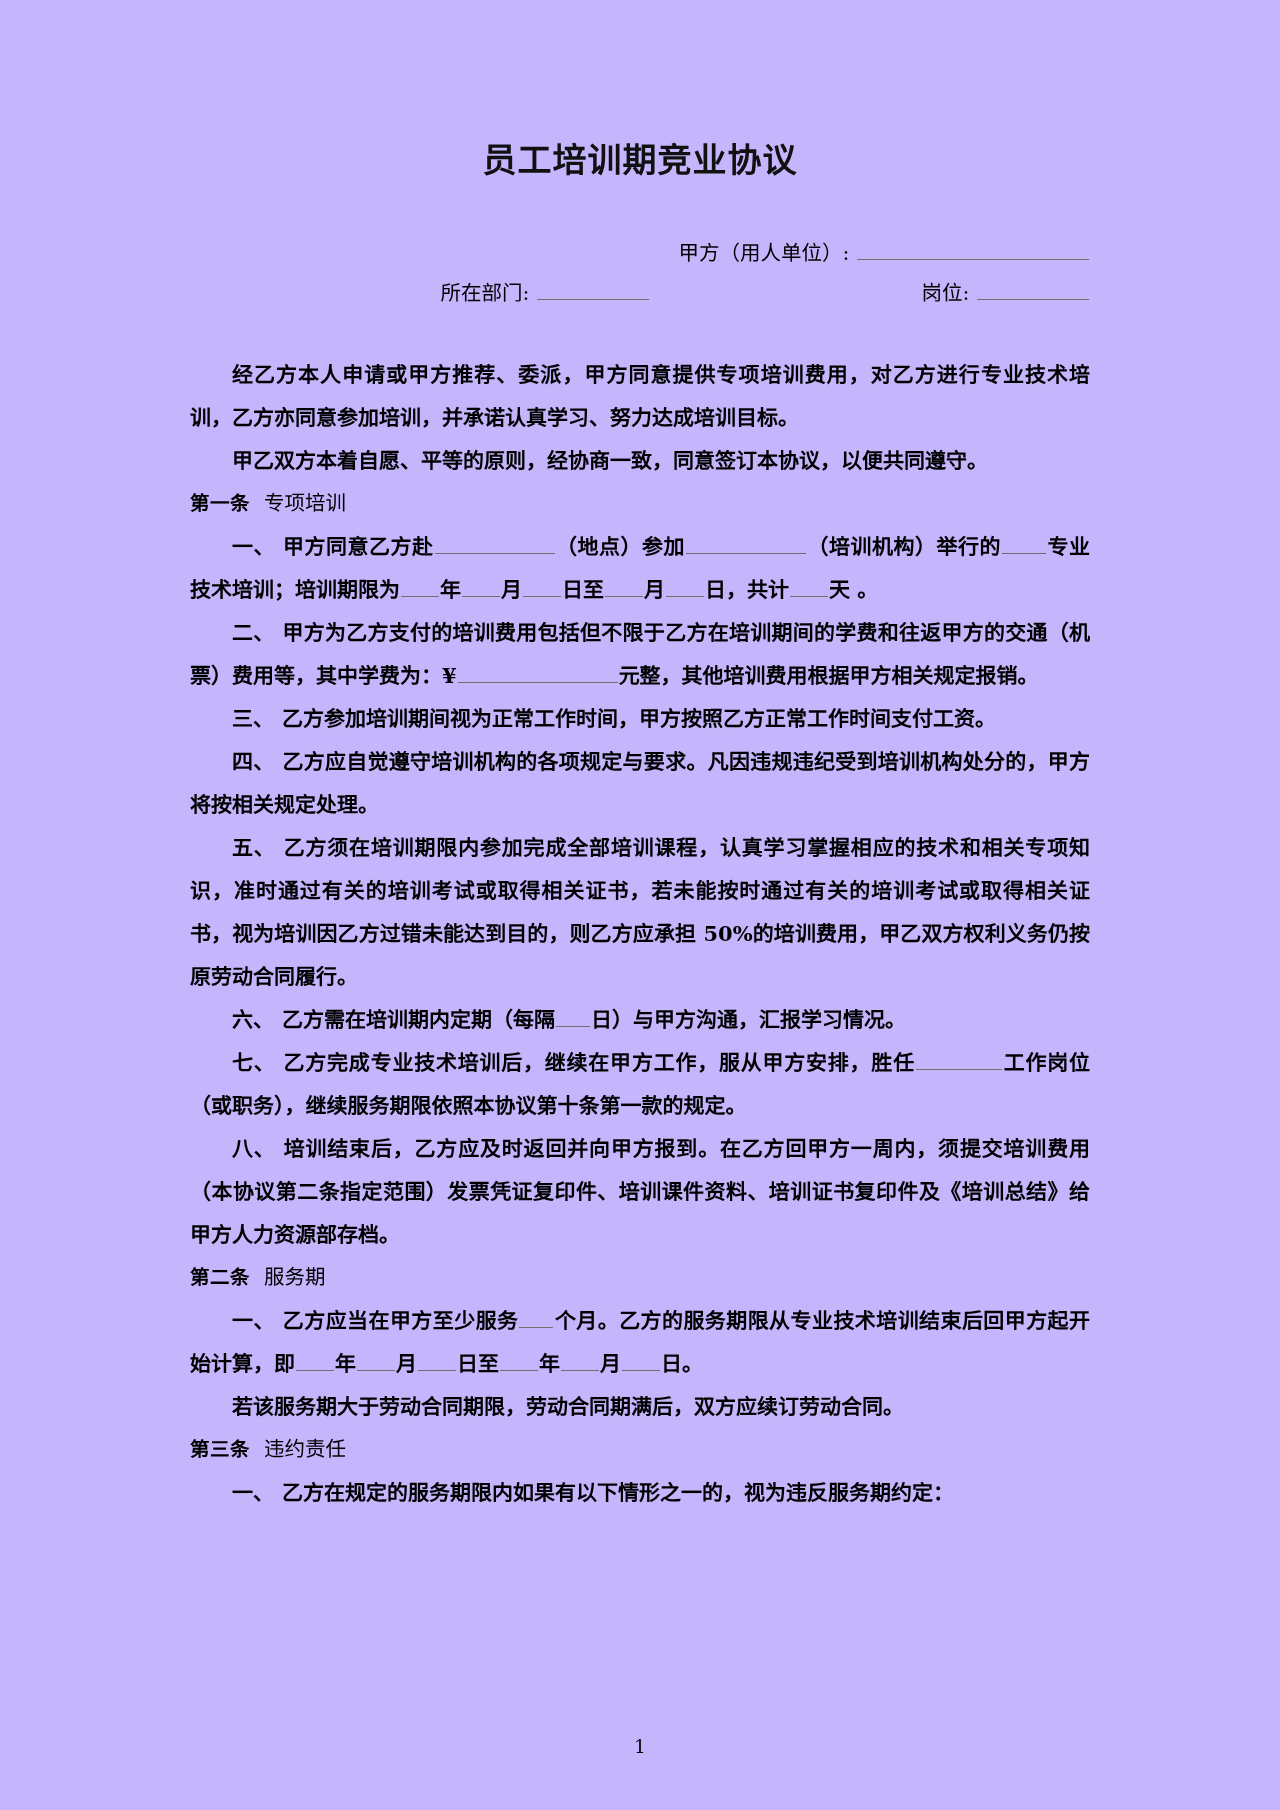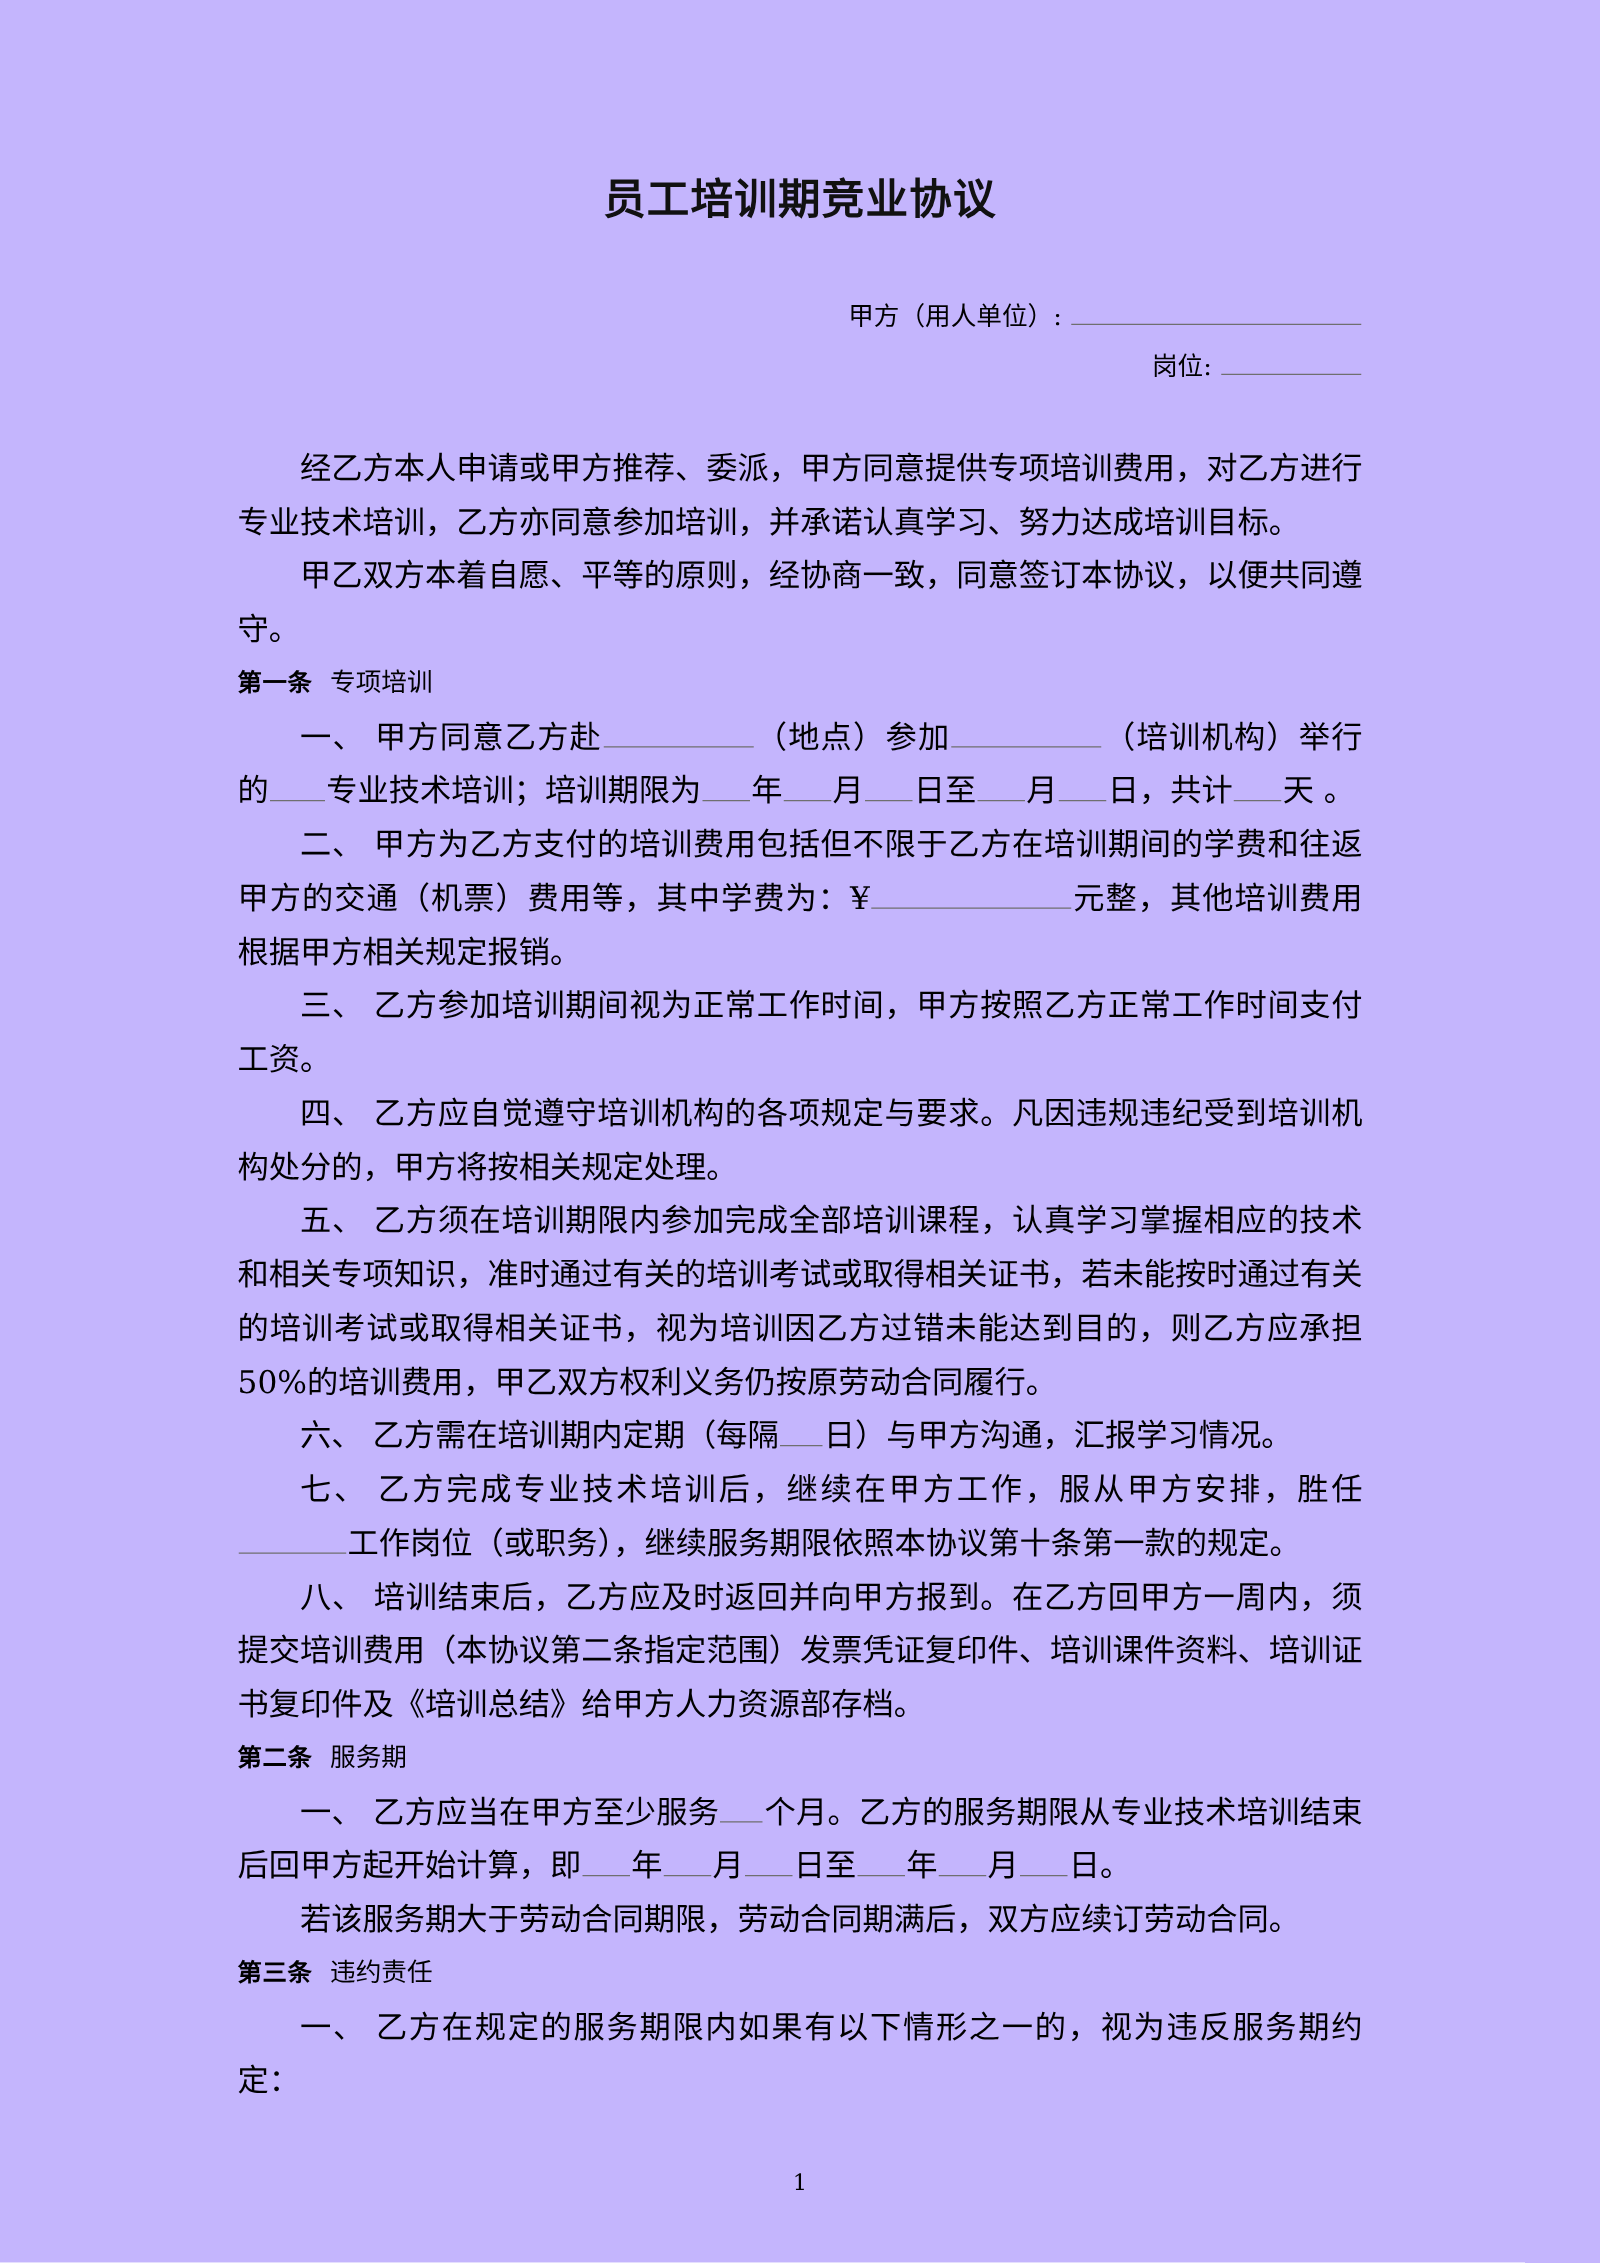--- a/index.html
+++ b/index.html
@@ -75,26 +75,27 @@
   .b-fee { width: 160px; }
   .b-job { width: 86px; }
   .b-tiny{ width: 34px; }
   .b-date{ width: 38px; }
   .b-lead{ width: 44px; }
 
   .body-text {
     margin-top: 40px;
   }
   p.para {
-    font-size: 25px;
+    font-size: 21px;
     line-height: 43px;
     margin: 0;
     text-align: justify;
     text-justify: inter-ideograph;
     text-indent: 2em;
+    font-weight: bold;
   }
   p.heading {
     font-size: 20.5px;
     line-height: 43px;
     margin: 0;
     text-indent: 0;
   }
   p.heading .hd-num {
     font-family: "DejaVu Sans", "Liberation Sans", sans-serif;
     font-weight: bold;
@@ -129,20 +130,24 @@
 
     <div class="party-block">
 
       <div class="party-row">
         <span class="label">甲方（用人单位）:</span>
         <span class="blank b-xxl"></span>
       </div>
 
 
       <div class="party-row two-col">
+        <span class="col-left">
+          <span class="label">所在部门:</span>
+          <span class="blank b-med"></span>
+        </span>
         <span class="col-right">
           <span class="label">岗位:</span>
           <span class="blank b-med"></span>
         </span>
       </div>
 
     </div>
 
     <div class="body-text">
 

